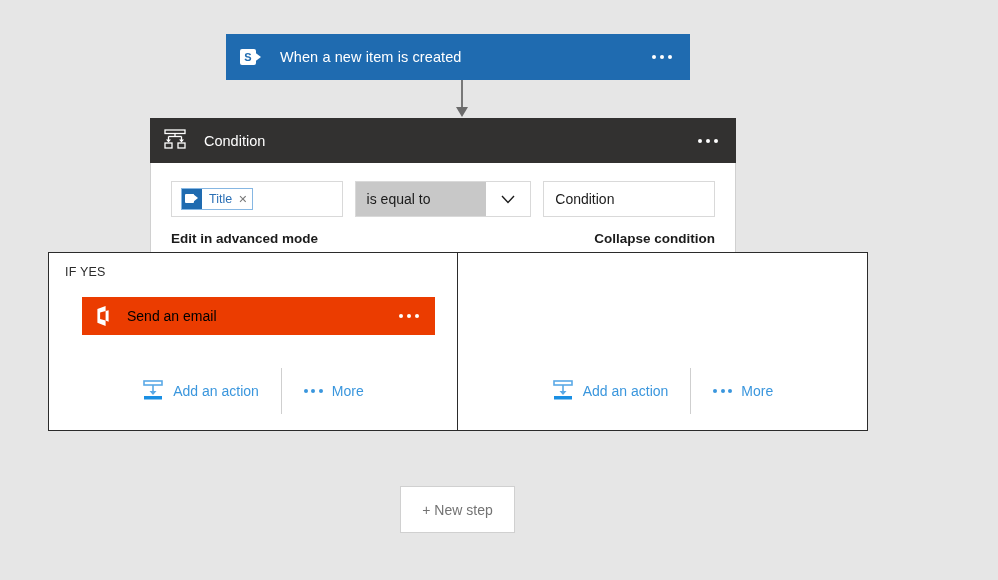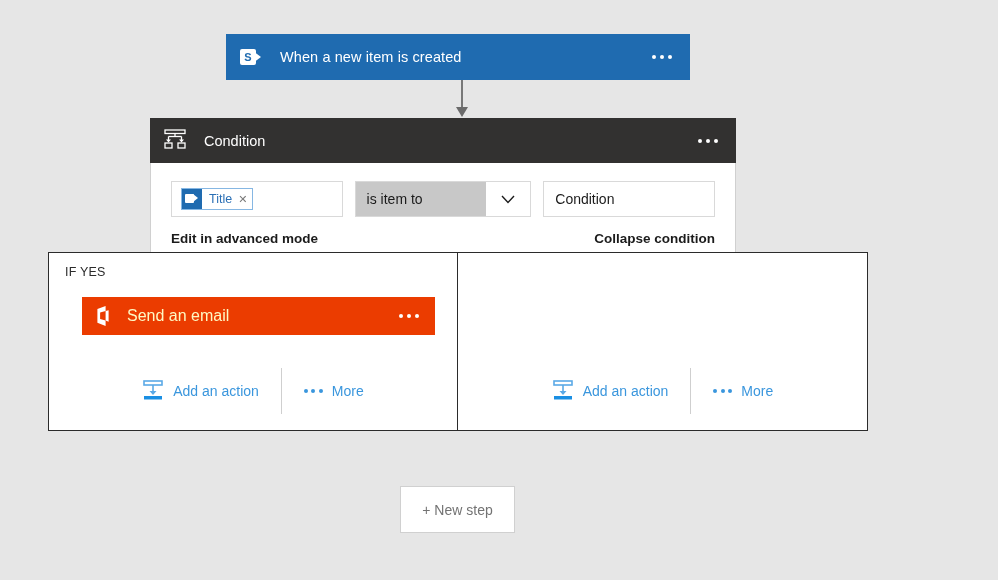--- a/index.html
+++ b/index.html
@@ -267,22 +267,22 @@
     top: 44px;
     width: 353px;
     height: 38px;
     background: #eb3c00;
     display: flex;
     align-items: center;
     padding: 0 14px 0 12px;
     box-sizing: border-box;
   }
   .action-card .label {
-    color: #fef9c3;
-    font-size: 16px;
+    color: #000000;
+    font-size: 14px;
     margin-left: 15px;
   }
   .office-icon {
     width: 18px;
     height: 20px;
     flex: 0 0 auto;
   }
 
   
   .branch-actions {
@@ -391,21 +391,21 @@
 
         <div class="field-token-box">
           <span class="token">
             <span class="sp-mini"></span>
             <span class="tok-label">Title</span>
             <span class="tok-x">✕</span>
           </span>
         </div>
 
         <div class="op-select">
-          <span class="value">is item to</span>
+          <span class="value">is equal to</span>
           <span class="chev">
             <svg width="14" height="9" viewBox="0 0 14 9">
               <polyline points="1,1 7,7.5 13,1" fill="none" stroke="#1b1b1b" stroke-width="1.4"></polyline>
             </svg>
           </span>
         </div>
 
         <div class="val-input">Condition</div>
       </div>
 

